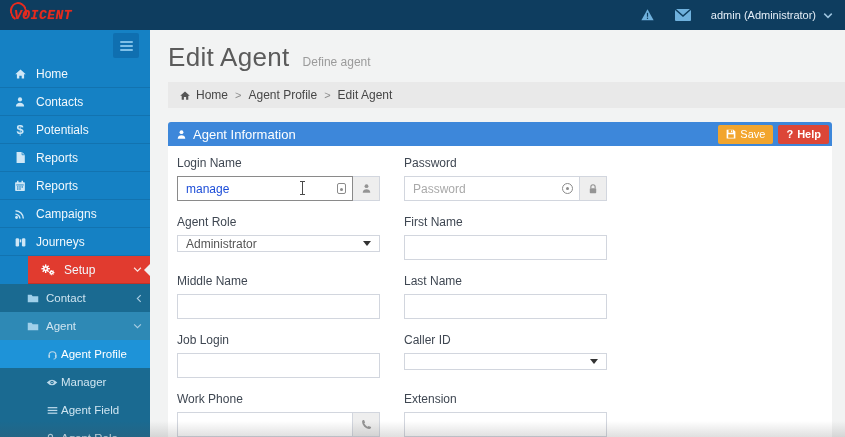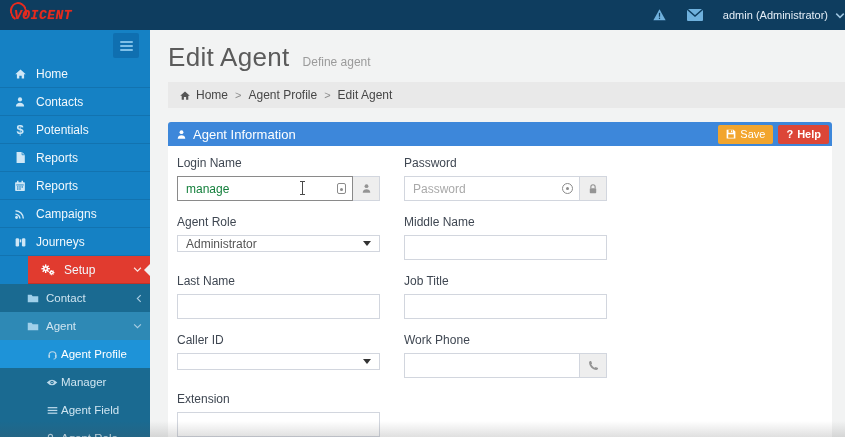--- a/index.html
+++ b/index.html
@@ -9,21 +9,21 @@
 
   
   .topbar { position:absolute; top:0; left:0; right:0; height:30px; background:#0e3d5f;
             display:flex; align-items:center; z-index:30; }
   .brand { width:150px; padding-left:14px; position:relative;font-family:Liberation Mono, monospace; }
   .brand-text { color:#e62b1e; font-weight:bold; font-style:italic; font-size:13px;
                 letter-spacing:.5px; text-shadow:0 0 1px rgba(230,43,30,.6); }
   .brand-swoosh { position:absolute; left:10px; top:-4px; width:17px; height:19px;
                   border:2px solid #e62b1e; border-radius:50%; transform:rotate(-18deg);
                   border-bottom-color:transparent; }
-  .topbar-right { margin-left:auto; display:flex; align-items:center; gap:20px; padding-right:0; }
+  .topbar-right { margin-left:auto; display:flex; align-items:center; gap:20px; padding-right:12px; }
   .topbar-icon { color:#6fb1dd; display:flex; align-items:center; }
   .user-menu { display:flex; align-items:center; gap:7px; color:#e4eef7; font-size:11px; }
   .user-menu .chev { color:#9cc3de; }
 
   
   .sidebar { position:absolute; top:30px; left:0; width:150px; bottom:0; background:#1581c4; z-index:20; }
   .toggle-row { height:30px; display:flex; justify-content:flex-end; padding:3px 11px 0 0; }
   .toggle-btn { width:26px; height:25px; background:#0f6fb0; border-radius:2px;
                 display:flex; flex-direction:column; justify-content:center; align-items:center; gap:2px; }
   .toggle-btn i { display:block; width:13px; height:2px; background:#7fc0e8; border-radius:1px; }
@@ -69,21 +69,21 @@
   .btn-help .q { font-weight:bold; }
   .box-body { background:#fff; padding:6px 6px 40px 6px; min-height:300px; }
 
   .form-grid { display:grid; grid-template-columns:203px 203px; column-gap:24px; margin-left:3px; }
   .fgroup { margin-bottom:10px; }
   .flabel { display:block; font-size:12px; color:#454545; font-weight:bold; font-weight:600;
             margin:4px 0 6px 0; }
   .flabel { font-weight:normal; color:#3f4752; }
   .ctrl-row { display:flex; position:relative; height:25px; }
   input.txt { flex:1; min-width:0; height:25px; border:1px solid #d2d6de; padding:0 8px;
-              font-size:12px; color:#15803d; font-family:inherit; outline:none; background:#fff; }
+              font-size:12px; color:#1d4ed8; font-family:inherit; outline:none; background:#fff; }
   input.txt::placeholder { color:#a9a9a9; }
   input.txt.focused { border-color:#8a8a8a; }
   .addon { width:27px; height:25px; background:#eeeeee; border:1px solid #d2d6de; border-left:none;
            display:flex; align-items:center; justify-content:center; color:#949494; }
   .fake-select { width:100%; height:17px; border:1px solid #d2d6de; background:#fff; display:flex;
                  align-items:center; padding:0 8px; font-size:12px; color:#555; cursor:pointer; }
   .fake-select .caret { margin-left:auto; width:0; height:0; border-left:4px solid transparent;
                         border-right:4px solid transparent; border-top:5px solid #333; }
   .short { width:51px; flex:none; }
 
@@ -395,36 +395,42 @@
 
           <div class="fgroup">
             <label class="flabel">Agent Role</label>
             <div class="ctrl-row">
               <div class="fake-select">
                 <span>Administrator</span>
                 <span class="caret"></span>
               </div>
             </div>
           </div>
+          <div class="fgroup">
+            <label class="flabel">First Name</label>
+            <div class="ctrl-row">
+              <input class="txt" type="text" value="" style="">
+            </div>
+          </div>
 
           <div class="fgroup">
             <label class="flabel">Middle Name</label>
             <div class="ctrl-row">
               <input class="txt" type="text" value="" style="">
             </div>
           </div>
           <div class="fgroup">
             <label class="flabel">Last Name</label>
             <div class="ctrl-row">
               <input class="txt" type="text" value="" style="">
             </div>
           </div>
 
           <div class="fgroup">
-            <label class="flabel">Job Title</label>
+            <label class="flabel">Job Login</label>
             <div class="ctrl-row">
               <input class="txt" type="text" value="" style="">
             </div>
           </div>
           <div class="fgroup">
             <label class="flabel">Caller ID</label>
             <div class="ctrl-row">
               <div class="fake-select">
                 <span></span>
                 <span class="caret"></span>

